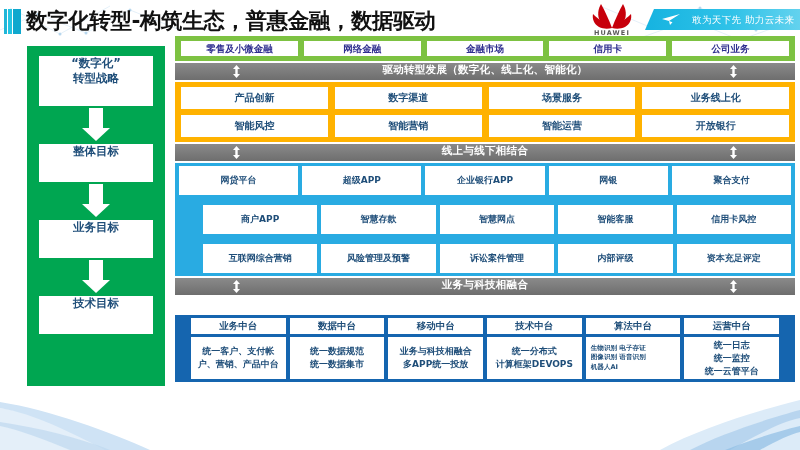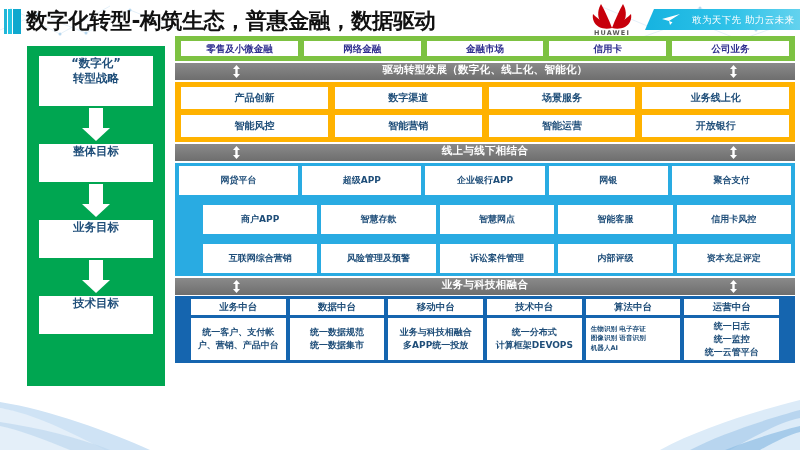--- a/index.html
+++ b/index.html
@@ -192,21 +192,21 @@
     font-size: 9px;
     font-weight: bold;
     display: flex; align-items: center; justify-content: center;
     white-space: nowrap;
   }
 
   
   #bottom-block {
     background: #1565AF;
     padding: 3px 16px;
-    margin-top: 1px;
+    margin-top: 20px;
   }
   .bottom-cols { display: flex; gap: 4px; }
   .bottom-col { flex: 1; display: flex; flex-direction: column; gap: 3px; }
   .bottom-col .head {
     background: #ffffff;
     color: #1F4E79;
     font-size: 9.5px;
     font-weight: bold;
     height: 16px;
     display: flex; align-items: center; justify-content: center;

